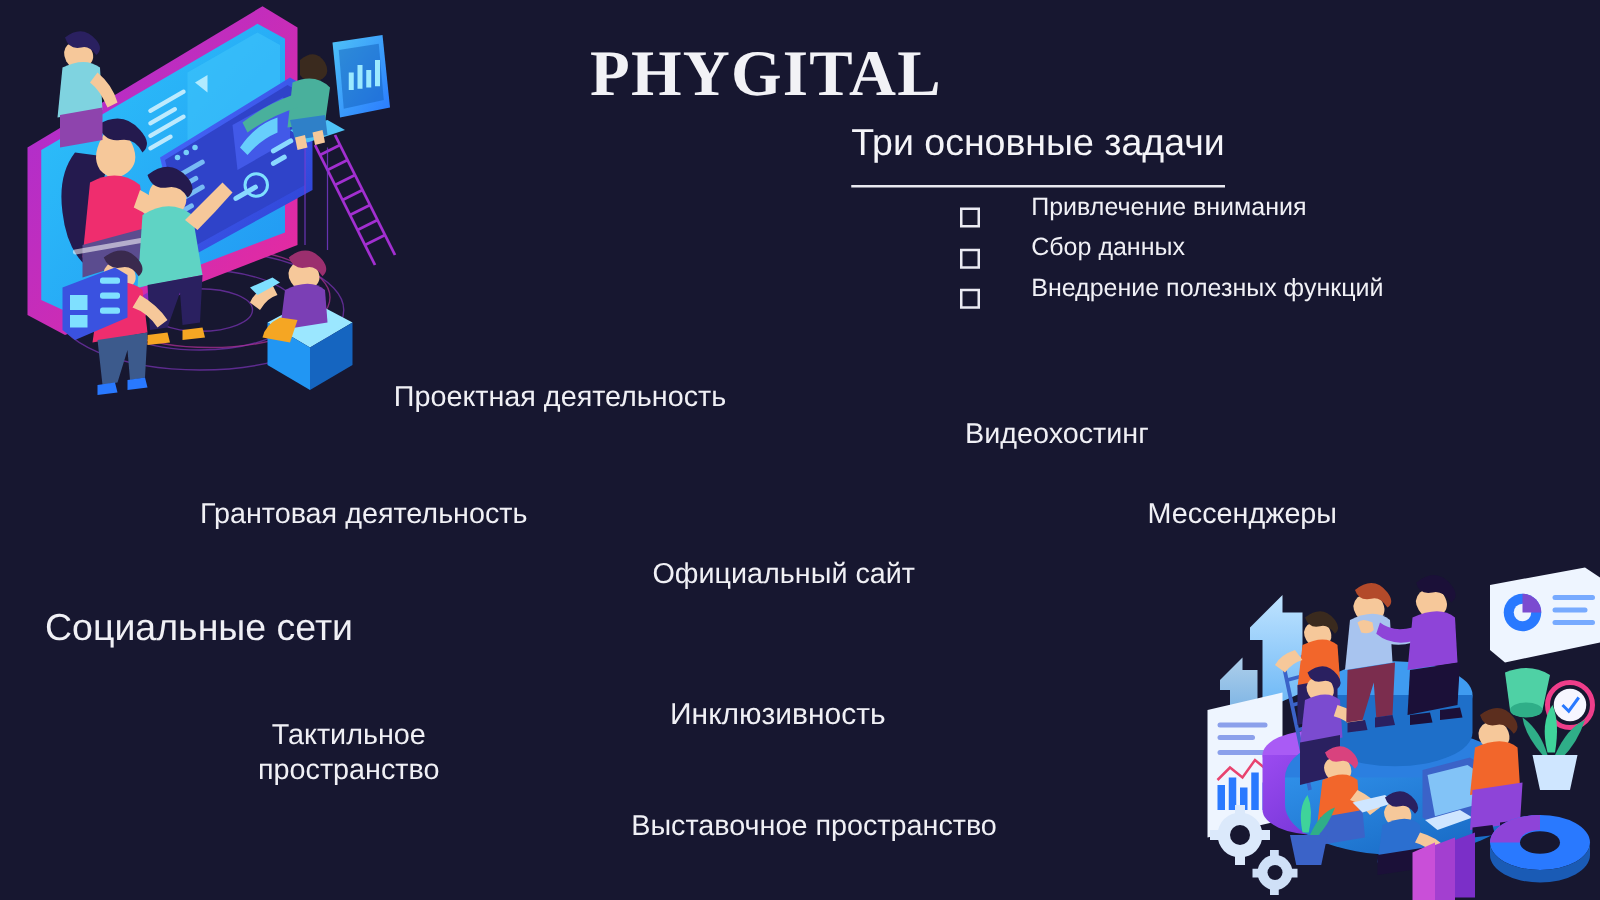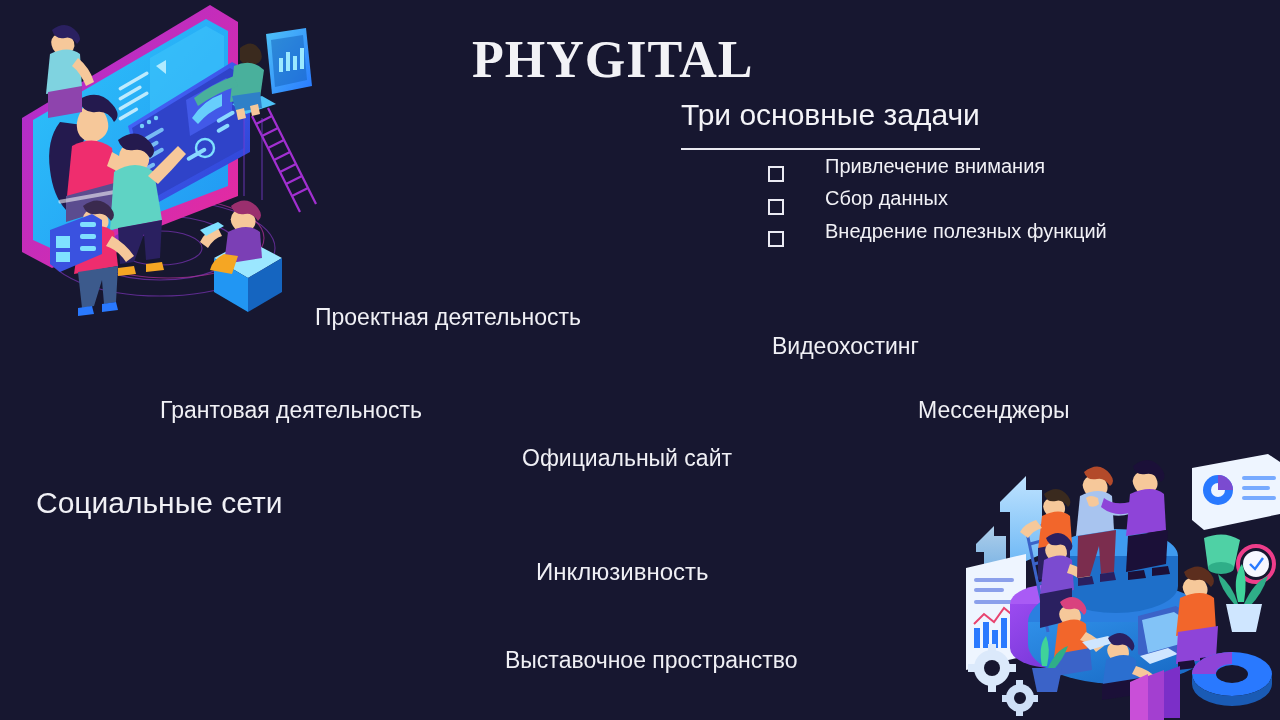--- a/index.html
+++ b/index.html
@@ -493,15 +493,16 @@
     </div>
   </div>
 
   <div class="label l-project">Проектная деятельность</div>
   <div class="label l-video">Видеохостинг</div>
   <div class="label l-grant">Грантовая деятельность</div>
   <div class="label l-messengers">Мессенджеры</div>
   <div class="label l-site">Официальный  сайт</div>
   <div class="label l-social">Социальные сети</div>
   <div class="label l-inclusive">Инклюзивность</div>
+  <div class="label l-tactile">Тактильное пространство</div>
   <div class="label l-expo">Выставочное пространство</div>
 
 </div>
 
 </body></html>

